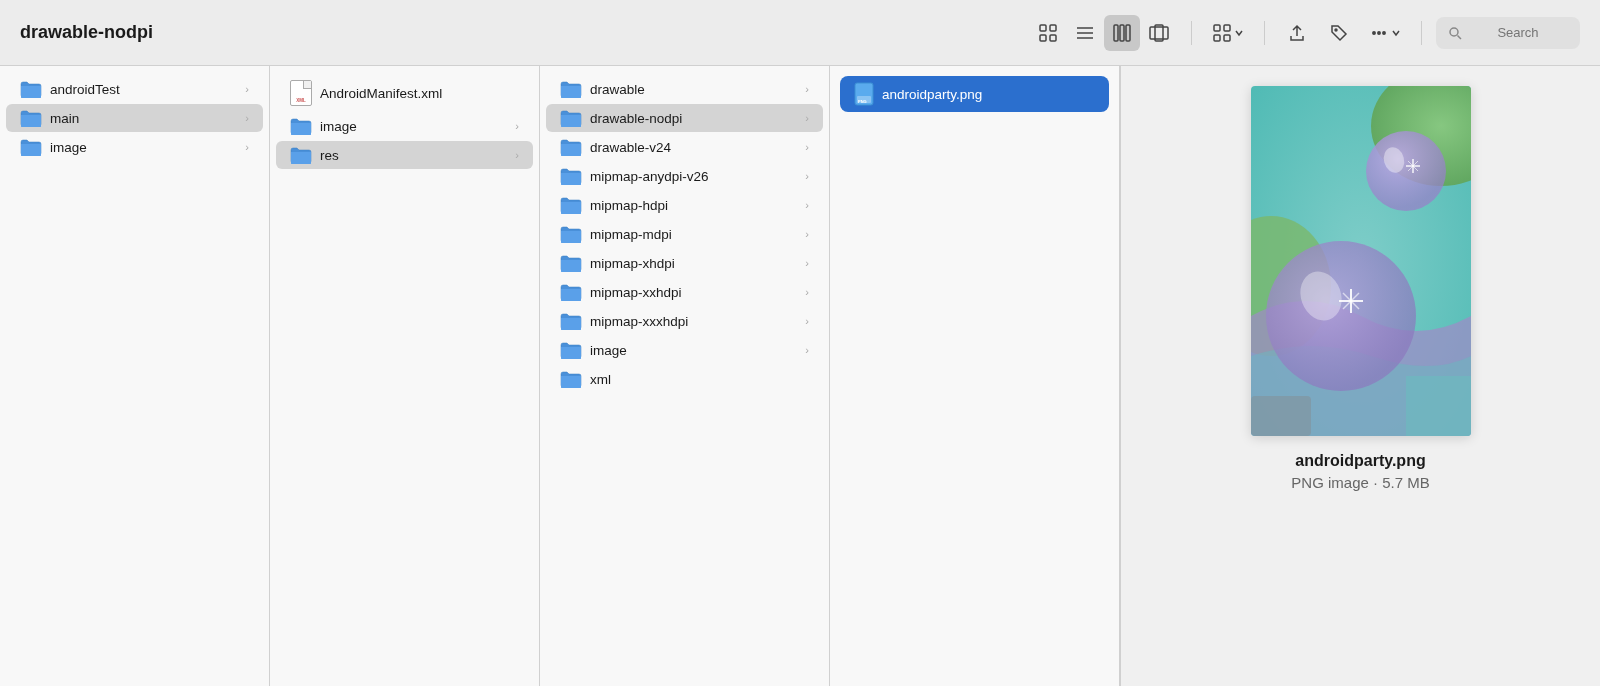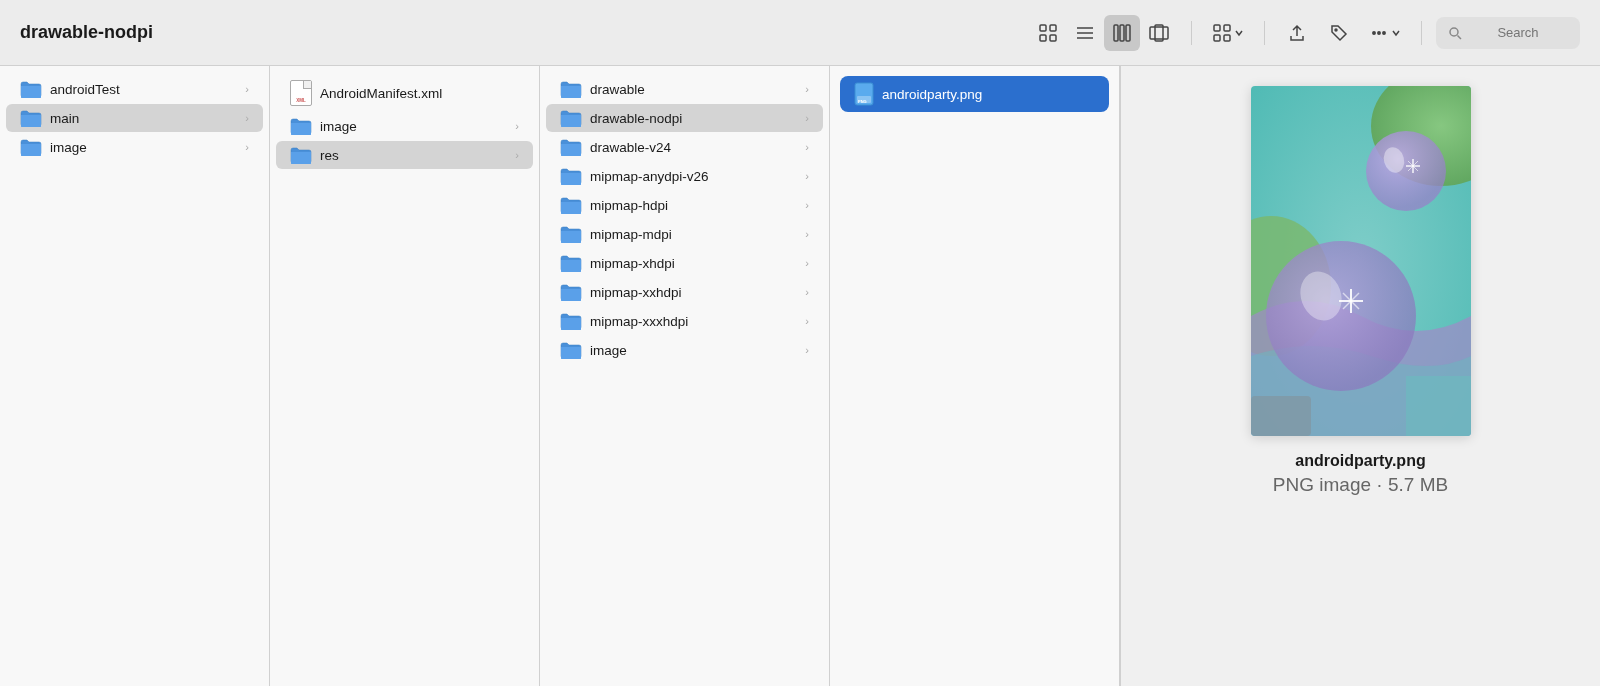--- a/index.html
+++ b/index.html
@@ -188,21 +188,21 @@
       height: 100%;
     }
 
     .preview-filename {
       font-size: 16px;
       font-weight: 600;
       color: #1a1a1a;
       margin-bottom: 4px;
     }
     .preview-info {
-      font-size: 19px;
+      font-size: 15px;
       color: #666;
     }
 
     
     .xml-icon-wrap {
       display: flex;
       flex-direction: column;
       width: 22px;
       height: 26px;
       border: 1.5px solid #aaa;
@@ -469,20 +469,27 @@
       <span class="chevron">›</span>
     </div>
     <div class="folder-item">
       <svg width="22" height="18" viewBox="0 0 22 18" fill="none">
         <path d="M1 4a2 2 0 012-2h4l2 2h10a2 2 0 012 2v9a2 2 0 01-2 2H3a2 2 0 01-2-2V4z" fill="#4a90d9" stroke="#3a7fc1" stroke-width="0.5"></path>
         <path d="M1 6h20v11a2 2 0 01-2 2H3a2 2 0 01-2-2V6z" fill="#5aa0e9" stroke="none"></path>
       </svg>
       <span>image</span>
       <span class="chevron">›</span>
     </div>
+    <div class="folder-item">
+      <svg width="22" height="18" viewBox="0 0 22 18" fill="none">
+        <path d="M1 4a2 2 0 012-2h4l2 2h10a2 2 0 012 2v9a2 2 0 01-2 2H3a2 2 0 01-2-2V4z" fill="#4a90d9" stroke="#3a7fc1" stroke-width="0.5"></path>
+        <path d="M1 6h20v11a2 2 0 01-2 2H3a2 2 0 01-2-2V6z" fill="#5aa0e9" stroke="none"></path>
+      </svg>
+      <span>xml</span>
+    </div>
   </div>
 
   <div class="column-pane" style="width:290px;min-width:290px;border-right:1px solid #d0d0d0;">
     <div class="file-selected">
       <svg width="20" height="24" viewBox="0 0 20 24" fill="none">
         <rect x="1" y="1" width="18" height="22" rx="2" fill="#5aabee" stroke="#3a8fd4" stroke-width="1"></rect>
         <rect x="3" y="14" width="14" height="7" rx="1" fill="rgba(255,255,255,0.3)"></rect>
         <text x="4" y="21" font-size="4" fill="white" font-family="sans-serif" font-weight="bold">PNG</text>
         <path d="M6 8a3 3 0 100 0z" fill="rgba(255,255,255,0.6)"></path>
       </svg>

